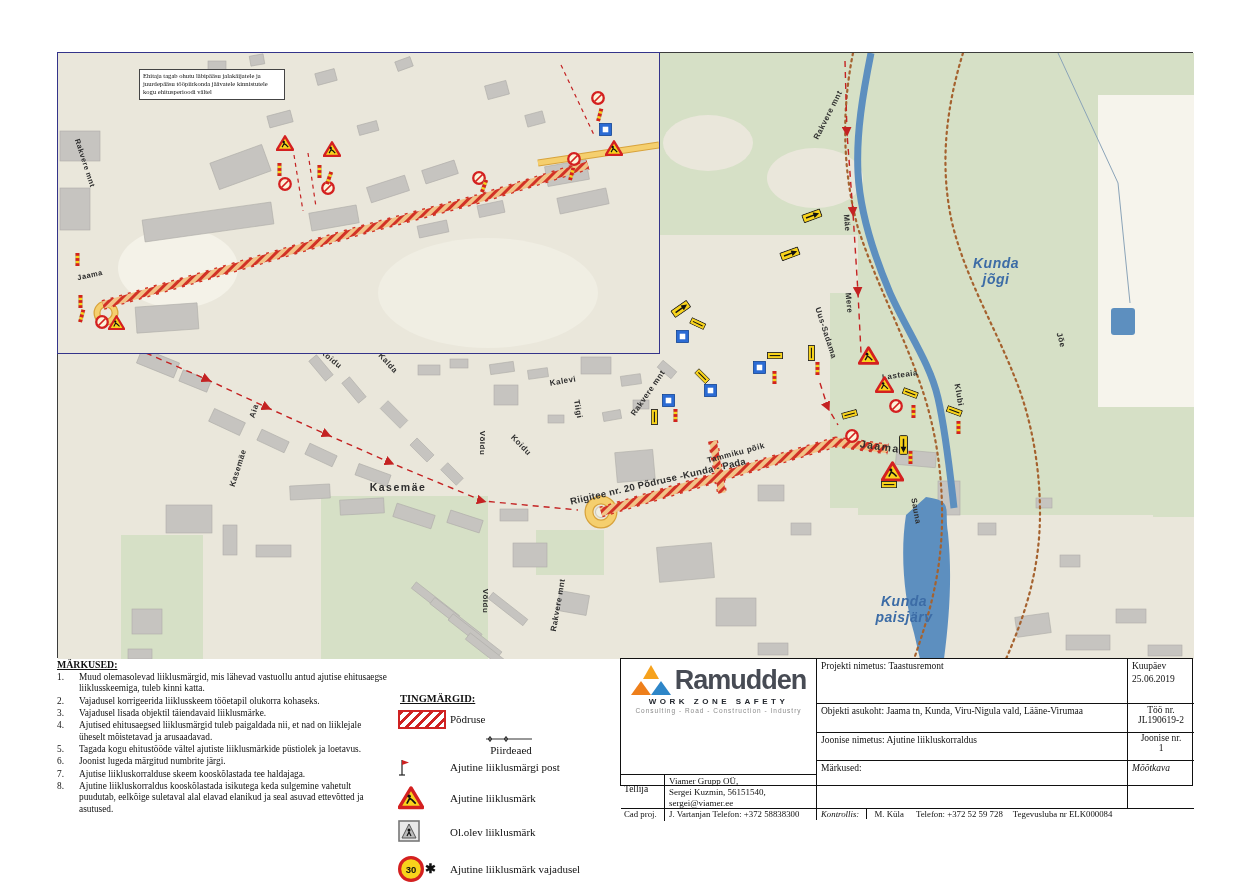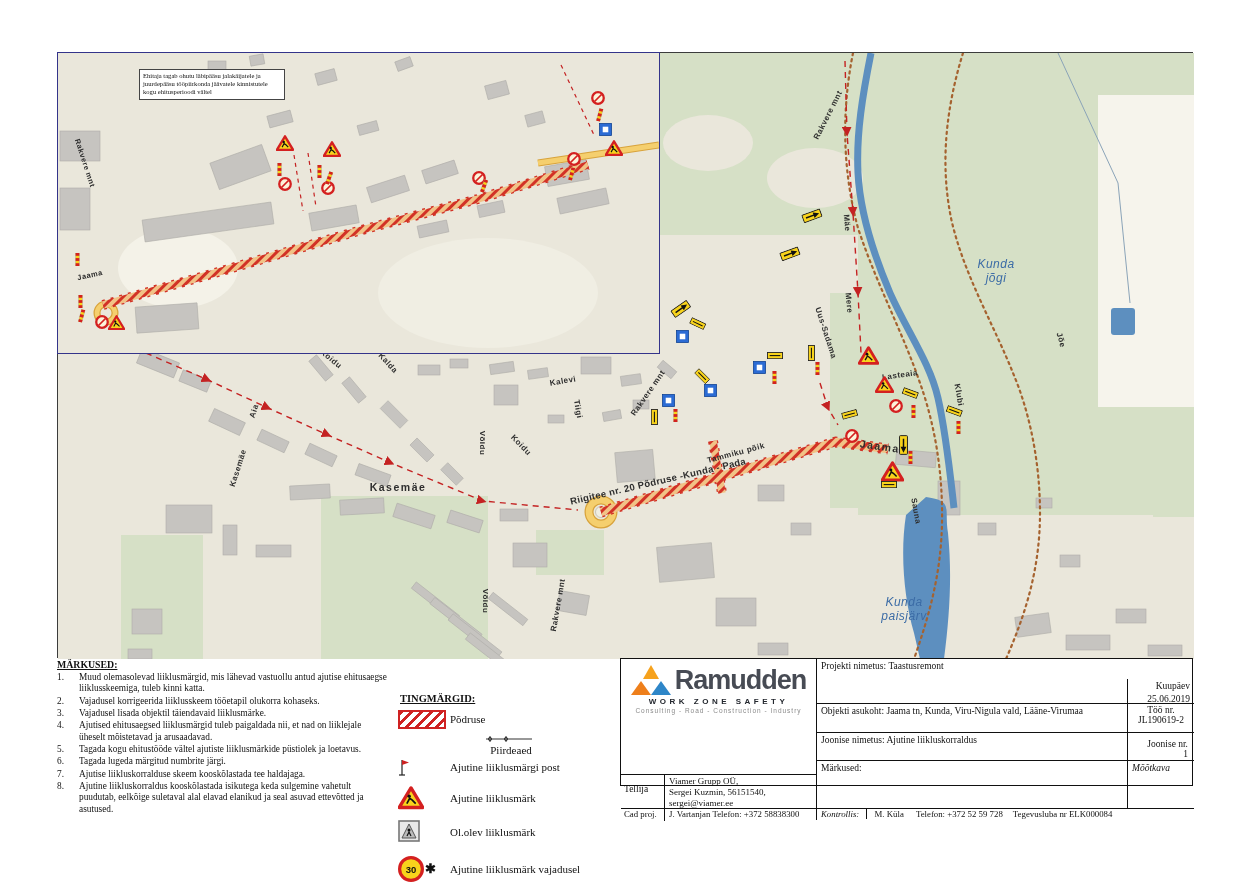--- a/index.html
+++ b/index.html
@@ -9,21 +9,21 @@
   #mapframe{position:absolute;left:57px;top:52px;width:1136px;height:606px;
             border:1px solid #3c3c3c;background:#eae7db;box-sizing:border-box;}
   #mapframe svg{position:absolute;left:0;top:0;}
   #inset{position:absolute;left:-1px;top:-1px;width:601px;height:300px;
          border:1px solid #34348a;background:#eae7db;box-sizing:content-box;overflow:hidden;}
   .ovl{position:absolute;left:0;top:0;width:100%;height:100%;pointer-events:none;}
   .mlab{position:absolute;font-family:"Liberation Sans",sans-serif;font-weight:bold;
         font-size:8px;color:#2e2e2e;letter-spacing:.5px;white-space:pre;text-align:center;}
   .mlab.big{font-size:10.5px;letter-spacing:1.5px;}
   .mlab.road20{font-size:9.5px;font-weight:bold;letter-spacing:.3px;}
-  .mlab.water{color:#3c6ca6;font-style:italic;font-weight:normal;font-size:12px;white-space:pre-line;}
+  .mlab.water{color:#3c6ca6;font-style:italic;font-weight:bold;font-size:14px;white-space:pre-line;}
   .mlab.inset{font-size:7.5px;}
   .sgn{position:absolute;line-height:0;}
   .sgn svg{display:block;}
   #notebox{position:absolute;left:81px;top:16px;width:138px;background:#fff;
            border:1px solid #444;font-size:6.6px;line-height:1.25;padding:2px 3px;
            font-family:"Liberation Serif",serif;}
   
   #notes{position:absolute;left:57px;top:659px;width:332px;font-size:9.3px;line-height:1.22;}
   #notes h3{margin:0 0 1px 0;font-size:9.8px;text-decoration:underline;}
   .nitem{display:flex;margin:0 0 1px 0;}
@@ -644,21 +644,21 @@
         <div class="nitem">
           <span class="nnum">4.</span>
           <span class="ntxt">Ajutised ehitusaegsed liiklusmärgid tuleb paigaldada nii, et nad on liiklejale üheselt mõistetavad ja arusaadavad.</span>
         </div>
         <div class="nitem">
           <span class="nnum">5.</span>
           <span class="ntxt">Tagada kogu ehitustööde vältel ajutiste liiklusmärkide püstiolek ja loetavus.</span>
         </div>
         <div class="nitem">
           <span class="nnum">6.</span>
-          <span class="ntxt">Tagada lugeda märgitud numbrite järgi.</span>
+          <span class="ntxt">Joonist lugeda märgitud numbrite järgi.</span>
         </div>
         <div class="nitem">
           <span class="nnum">7.</span>
           <span class="ntxt">Ajutise liikluskorralduse skeem kooskõlastada tee haldajaga.</span>
         </div>
         <div class="nitem">
           <span class="nnum">8.</span>
           <span class="ntxt">Ajutine liikluskorraldus kooskõlastada isikutega keda sulgemine vahetult puudutab, eelkõige suletaval alal elavad elanikud ja seal asuvad ettevõtted ja asutused.</span>
         </div>
       </div>
@@ -766,29 +766,29 @@
     <div class="abs cell" style="left:195px;top:44px;width:311px;height:29px;">
       <span>Objekti asukoht:</span> <span>Jaama tn, Kunda, Viru-Nigula vald, Lääne-Virumaa</span>
     </div>
     <div class="abs cell" style="left:195px;top:73px;width:311px;height:28px;">
       <span>Joonise nimetus:</span> <span>Ajutine liikluskorraldus</span>
     </div>
     <div class="abs cell" style="left:195px;top:101px;width:311px;height:48px;">
       <span>Märkused:</span> <span></span>
     </div>
 
-    <div class="abs cell" style="left:506px;top:0;width:67px;height:44px;border-top:none;text-align:right;margin-top:20px;">
+    <div class="abs cell" style="left:506px;top:0;width:67px;height:44px;border-top:none;text-align:left;">
       <div>Kuupäev</div>
       <div style="margin-top:3px;">25.06.2019</div>
     </div>
     <div class="abs cell" style="left:506px;top:44px;width:67px;height:29px;text-align:center;padding:1px;">
       <div>Töö nr.</div>
       <div>JL190619-2</div>
     </div>
-    <div class="abs cell" style="left:506px;top:73px;width:67px;height:28px;text-align:right;padding:6px;">
+    <div class="abs cell" style="left:506px;top:73px;width:67px;height:28px;text-align:center;padding:0;">
       <div>Joonise nr.</div>
       <div>1</div>
     </div>
     <div class="abs cell" style="left:506px;top:101px;width:67px;height:48px;text-align:left;font-style:italic;">
       <div>Mõõtkava</div>
       <div></div>
     </div>
 
     <div class="abs" style="left:195px;top:149px;width:378px;height:12px;border-top:1.2px solid #111;border-left:1.2px solid #111;font-size:8.8px;">
       <span style="padding:0 4px;font-style:italic;">Kontrollis:</span>

